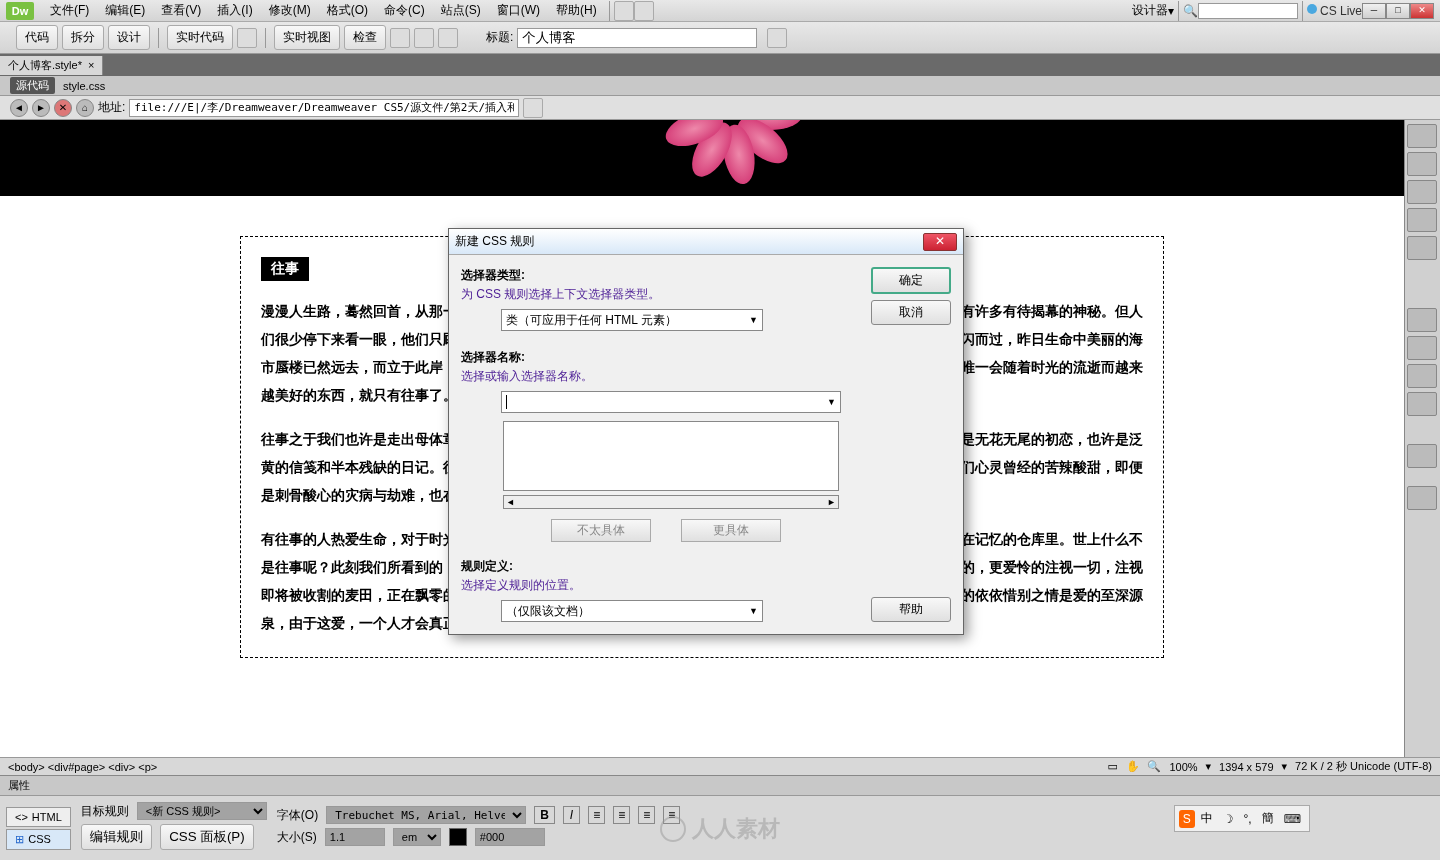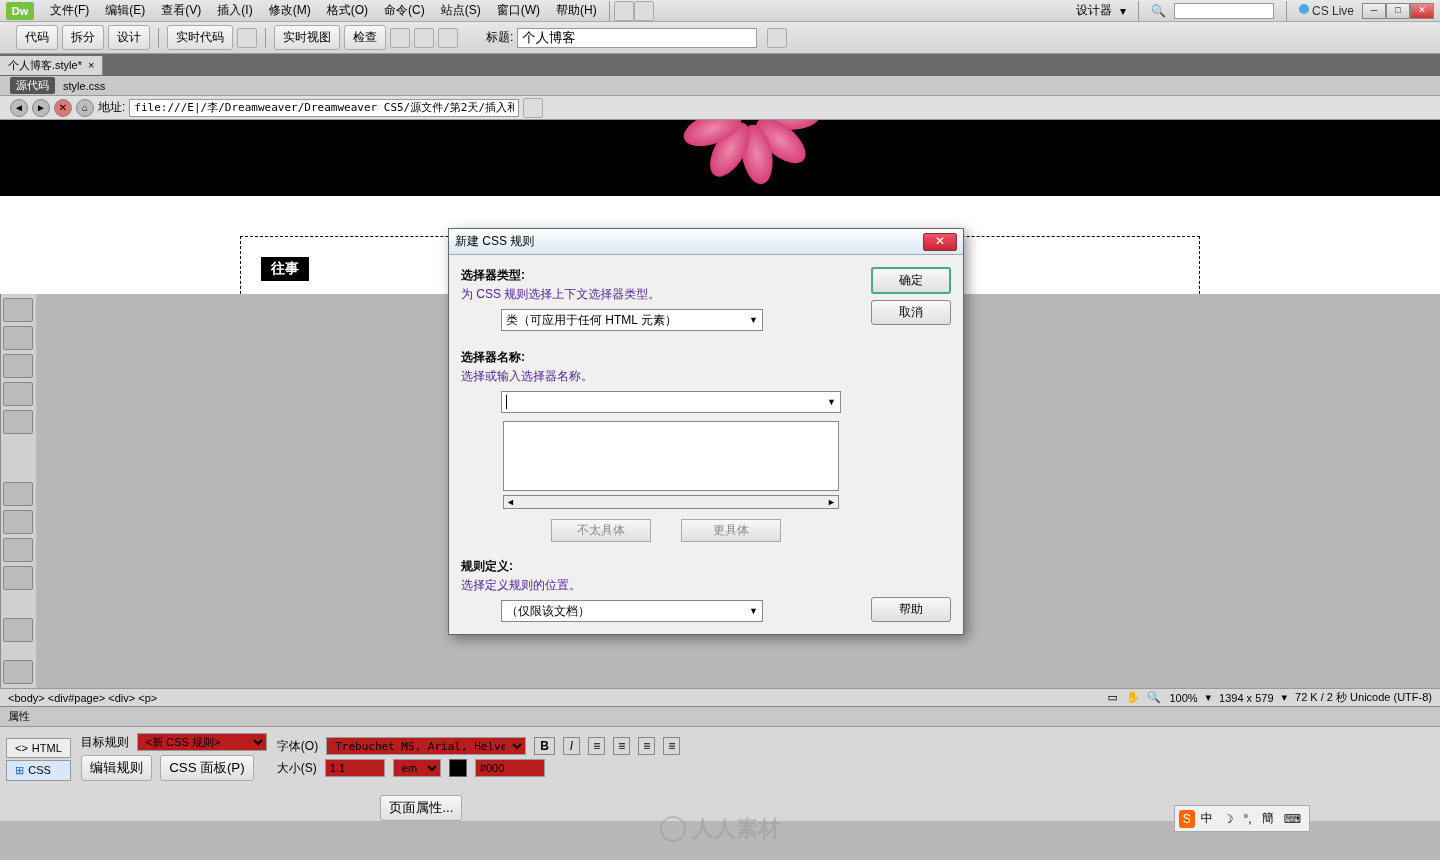--- a/index.html
+++ b/index.html
@@ -1,41 +1,41 @@
 <!DOCTYPE html>
 <html><head>
 <meta charset="utf-8">
 <style>
 * { margin: 0; padding: 0; box-sizing: border-box; font-family: "Microsoft YaHei", Tahoma, sans-serif; }
 body { background: #b8b8b8; width: 1440px; height: 860px; overflow: hidden; font-size: 12px; position: relative; }
 .menubar { background: linear-gradient(#e8e8e8, #d4d4d4); height: 22px; display: flex; align-items: center; padding: 0 6px; border-bottom: 1px solid #aaa; }
 .dw-logo { width: 28px; height: 18px; background: #7ac142; color: #fff; font-weight: bold; text-align: center; line-height: 18px; border-radius: 2px; margin-right: 8px; font-size: 11px; }
 .menu-item { padding: 2px 8px; cursor: pointer; }
-.menu-right { margin-left: auto; display: flex; align-items: center; gap: 8px; }
+.menu-right { margin-left: auto; display: flex; align-items: center; gap: 0; }
 .search-box { width: 100px; height: 16px; background: #fff; border: 1px solid #999; }
 .cslive { display: flex; align-items: flex-start; gap: 3px; color: #333; }
 .cs-dot { width: 10px; height: 10px; border-radius: 50%; background: #4aa8e0; }
 .win-btns { display: flex; gap: 0; }
 .win-btn { width: 24px; height: 16px; border: 1px solid #888; background: linear-gradient(#f0f0f0,#d0d0d0); text-align: center; line-height: 13px; font-size: 9px; }
 .win-close { background: linear-gradient(#e88,#c33); color: #fff; }
 .toolbar { background: linear-gradient(#e8e8e8, #d4d4d4); height: 32px; display: flex; align-items: center; padding: 4px 16px; border-bottom: 1px solid #999; gap: 4px; }
 .tool-btn { padding: 3px 8px; background: linear-gradient(#f8f8f8,#e0e0e0); border: 1px solid #aaa; border-radius: 3px; cursor: pointer; }
 .tool-sep { width: 1px; height: 20px; background: #999; margin: 0 4px; }
 .tool-icon { width: 20px; height: 20px; background: #ddd; border: 1px solid #aaa; border-radius: 2px; }
 .title-input { width: 240px; height: 20px; border: 1px solid #999; background: #fff; padding: 0 4px; }
 .tab-bar { background: #6a6a6a; height: 22px; display: flex; align-items: center; }
 .file-tab { background: #d8d8d8; padding: 2px 8px; border-right: 1px solid #888; display: flex; align-items: center; gap: 6px; font-size: 11px; }
 .tab-close { cursor: pointer; }
 .file-path { margin-left: auto; color: #ddd; font-size: 11px; padding-right: 30px; }
 .rel-bar { background: #c8c8c8; height: 20px; display: flex; align-items: center; padding: 0 10px; gap: 8px; font-size: 11px; border-bottom: 1px solid #999; }
 .rel-tag { background: #555; color: #fff; padding: 1px 6px; border-radius: 2px; }
 .addr-bar { background: #e0e0e0; height: 24px; display: flex; align-items: center; padding: 0 10px; gap: 4px; border-bottom: 1px solid #999; }
 .nav-btn { width: 18px; height: 18px; border-radius: 50%; background: #bbb; border: 1px solid #888; text-align: center; line-height: 15px; font-size: 10px; }
 .addr-input { flex: 0 0 390px; height: 18px; border: 1px solid #999; background: #fff; padding: 0 4px; font-size: 11px; font-family: monospace; }
-.main-area { display: flex; height: 568px; flex-direction: column; }
+.main-area { display: flex; height: 637px; }
 .doc-view { flex: 1; background: #fff; position: relative; overflow: hidden; }
 .side-panel { width: 36px; background: #d0d0d0; border-left: 1px solid #888; display: flex; flex-direction: column; gap: 4px; padding: 4px 2px; }
 .side-icon { width: 30px; height: 24px; background: #bbb; border: 1px solid #888; border-radius: 2px; }
 .banner { height: 76px; background: #000; position: relative; overflow: hidden; }
 .flower { position: absolute; left: 50%; top: -20px; transform: translateX(-50%); }
 .petal { position: absolute; width: 60px; height: 30px; border-radius: 50%; }
 .content-area { padding: 40px 240px 20px 240px; }
 .dashed-box { border: 1px dashed #000; padding: 20px; }
 .title-tag { display: inline-block; background: #000; color: #fff; padding: 3px 10px; font-weight: bold; font-size: 14px; }
 .para { margin-top: 16px; font-size: 14px; line-height: 2; font-weight: bold; }
@@ -58,21 +58,21 @@
 .spec-btns { display: flex; gap: 30px; margin: 10px 0 16px 90px; }
 .spec-btn { width: 100px; padding: 2px 0; background: linear-gradient(#f8f8f8,#e0e0e0); border: 1px solid #aaa; color: #888; text-align: center; }
 .tag-path { background: #d8d8d8; height: 18px; padding: 0 8px; font-size: 11px; font-family: monospace; display: flex; align-items: center; border-top: 1px solid #999; }
 .status-right { margin-left: auto; display: flex; align-items: center; gap: 8px; }
 .props { background: #d8d8d8; border-top: 1px solid #888; }
 .props-header { background: #c8c8c8; padding: 2px 8px; border-bottom: 1px solid #999; font-size: 11px; }
 .props-body { display: flex; padding: 6px; gap: 10px; align-items: center; }
 .props-tabs { display: flex; flex-direction: column; gap: 2px; }
 .prop-tab { padding: 3px 8px; border: 1px solid #999; background: #eee; font-size: 11px; display: flex; align-items: center; gap: 4px; }
 .prop-row { display: flex; align-items: center; gap: 8px; margin-bottom: 4px; }
-.prop-input { height: 18px; border: 1px solid #999; background: #b91c1c; padding: 0 4px; font-size: 11px; }
+.prop-input { height: 18px; border: 1px solid #999; background: #a3a3a3; padding: 0 4px; font-size: 11px; }
 .color-swatch { width: 18px; height: 18px; background: #000; border: 1px solid #666; }
 .footer-brand { position: absolute; left: 50%; bottom: 16px; transform: translateX(-50%); color: #999; font-size: 22px; font-weight: bold; display: flex; align-items: center; gap: 6px; opacity: 0.5; }
 .brand-icon { width: 26px; height: 26px; border: 2px solid #999; border-radius: 50%; }
 .ime-bar { position: absolute; right: 130px; bottom: 28px; display: flex; align-items: center; gap: 2px; background: #f0f0f0; border: 1px solid #aaa; padding: 2px 4px; }
 .ime-item { padding: 2px 4px; font-size: 12px; }
 </style>
 </head>
 <body>
 
 <div class="menubar">

